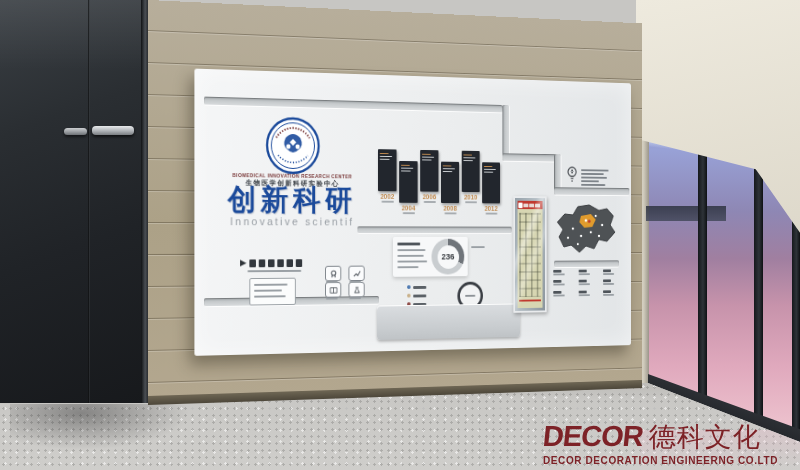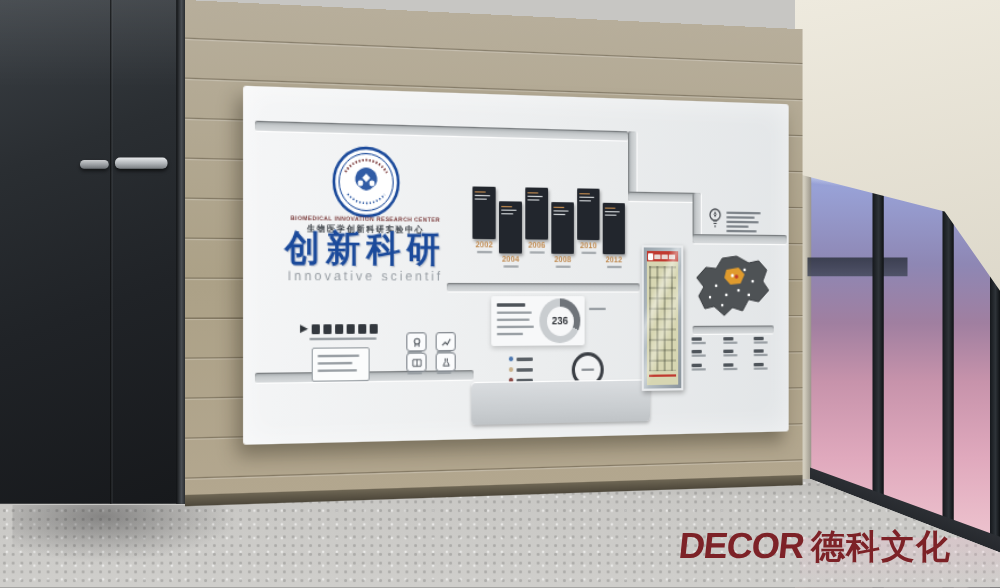--- a/index.html
+++ b/index.html
@@ -157,21 +157,21 @@
     box-shadow:0 2px 3px rgba(0,0,0,.6);}
   .h1{left:92px;top:126px;width:42px;height:9px;}
   .h2{left:64px;top:128px;width:23px;height:7px;opacity:.85;}
   .door .sheen{position:absolute;left:0;top:0;width:100%;height:70px;
     background:linear-gradient(180deg,rgba(255,255,255,.08),rgba(255,255,255,0));}
 
   
   .watermark{left:543px;top:419px;z-index:5;color:#7d2227;}
   .wm-line1{display:flex;align-items:baseline;gap:6px;}
   .wm-decor{font-size:29px;font-weight:900;letter-spacing:-1px;transform:skewX(-6deg);}
-  .wm-cn{font-size:27px;font-weight:700;letter-spacing:1px;text-align:center;}
+  .wm-cn{font-size:27px;font-weight:400;letter-spacing:1px;text-align:center;}
   .wm-sub{font-size:10px;font-weight:bold;letter-spacing:.6px;margin-top:0px;}
 </style>
 </head>
 <body>
 
 <div class="scene">
 
   <div class="abs windowzone">
     <div class="abs jamb"></div>
     <div class="abs horizonband"></div>
@@ -453,15 +453,16 @@
     <div class="handle h2"></div>
     <div class="handle h1"></div>
     <div class="frame"></div>
   </div>
 
   <div class="abs watermark">
     <div class="wm-line1">
       <span class="wm-decor">DECOR</span>
       <span class="wm-cn">德科文化</span>
     </div>
+    <div class="wm-sub">DECOR DECORATION ENGINEERNG CO.LTD</div>
   </div>
 
 </div>
 
 </body></html>

